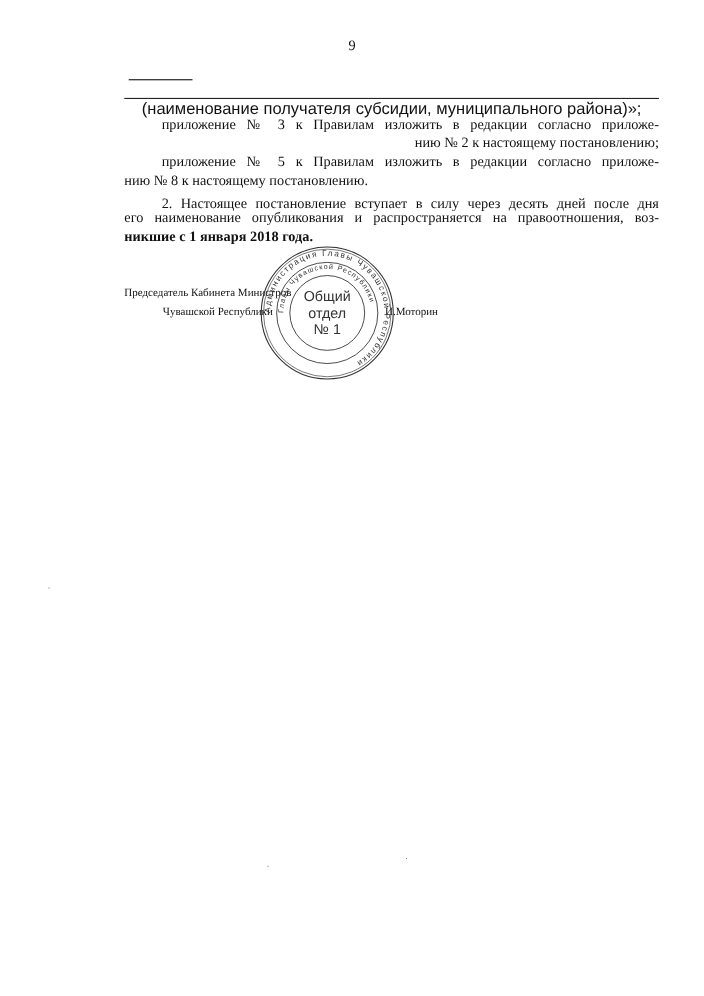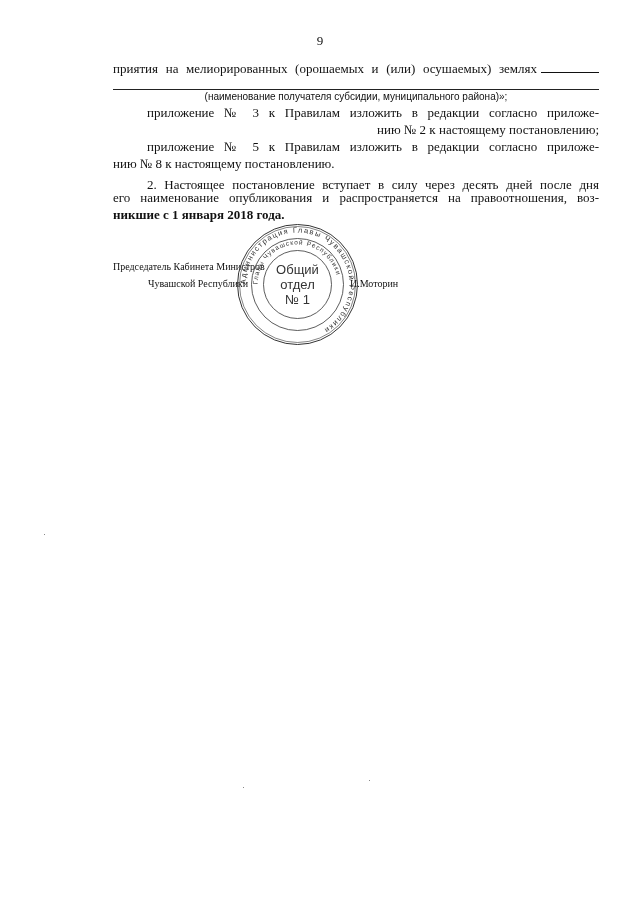--- a/index.html
+++ b/index.html
@@ -5,33 +5,33 @@
   html, body { margin:0; padding:0; background:#ffffff; }
   body { width:640px; height:905px; position:relative; overflow:hidden;
          font-family:"Liberation Serif", "DejaVu Serif", serif; color:#111; }
   .page-num { position:absolute; top:33px; left:0; width:640px; text-align:center; font-size:13px; }
   .line { position:absolute; left:113px; width:486px; font-size:13px; line-height:17px; white-space:nowrap; }
   .justify { text-align:justify; text-align-last:justify; }
   .indent { padding-left:34px; box-sizing:border-box; }
   .blank { display:inline-block; width:58px; border-bottom:1px solid #111; height:12px; vertical-align:baseline; margin-left:4px; }
   .rule { position:absolute; left:113px; width:486px; top:89px; border-top:1px solid #222; }
   .caption { position:absolute; top:91px; left:113px; width:486px; text-align:center;
-             font-family:"Liberation Sans", "DejaVu Sans", sans-serif; font-size:10px; }
+             font-family:"Liberation Sans", "DejaVu Sans", sans-serif; font-size:15px; }
   .sig { position:absolute; font-size:10px; white-space:nowrap; }
   .stamp { position:absolute; left:235px; top:222px; width:125px; height:125px; }
   .speck { position:absolute; width:1px; height:1px; background:#888; }
 </style>
 </head>
 <body>
 
 <div>
   <div class="page-num">9</div>
 
   <div class="line justify" style="top:60px;">
-    <span>приятия на мелиорированных (орошаемых и (или) осушаемых) землях</span><span class="blank"></span>
+    <span class="blank"></span>
   </div>
 
   <div class="rule"></div>
   <div class="caption">(наименование получателя субсидии, муниципального района)»;</div>
 
   <div class="line justify indent" style="top:104px;">приложение № 3 к Правилам изложить в редакции согласно приложе-</div>
   <div class="line" style="top:121px;text-align:right;">нию № 2 к настоящему постановлению;</div>
   <div class="line justify indent" style="top:138px;">приложение № 5 к Правилам изложить в редакции согласно приложе-</div>
   <div class="line" style="top:155px;">нию № 8 к настоящему постановлению.</div>
   <div class="line justify indent" style="top:176px;">2. Настоящее постановление вступает в силу через десять дней после дня</div>

